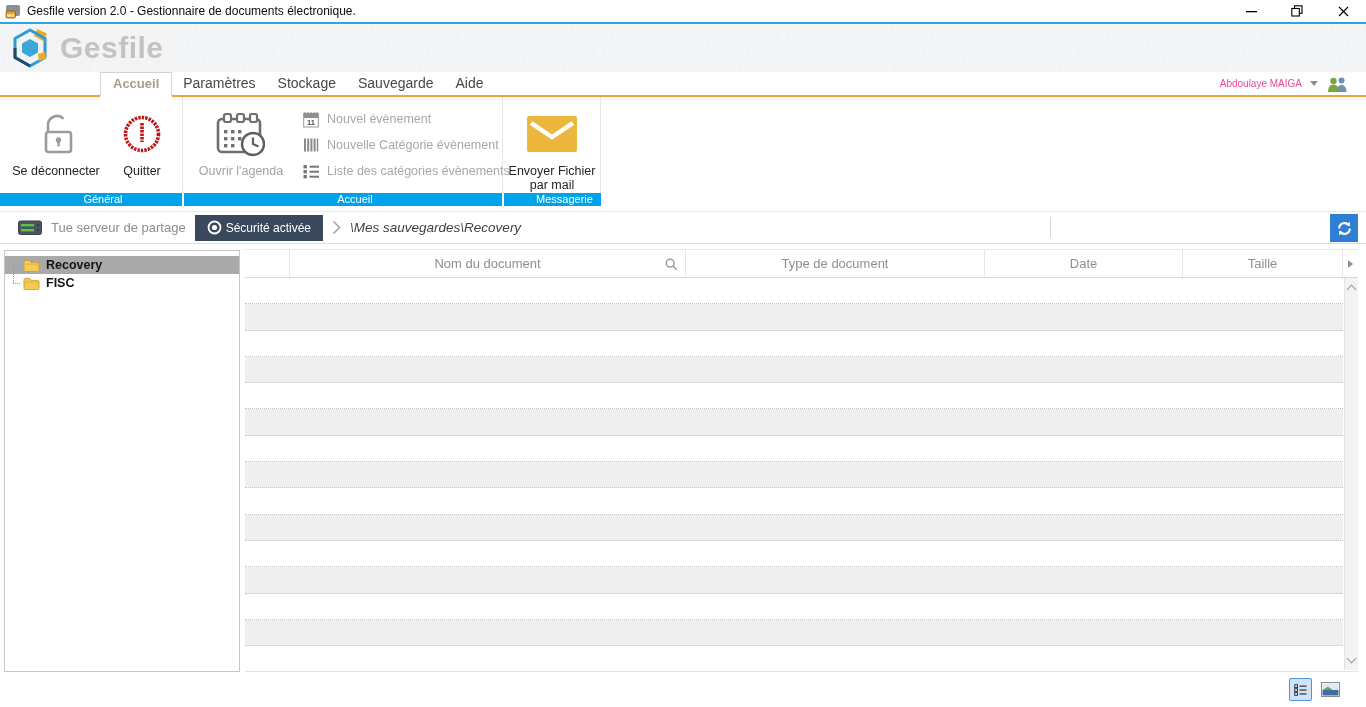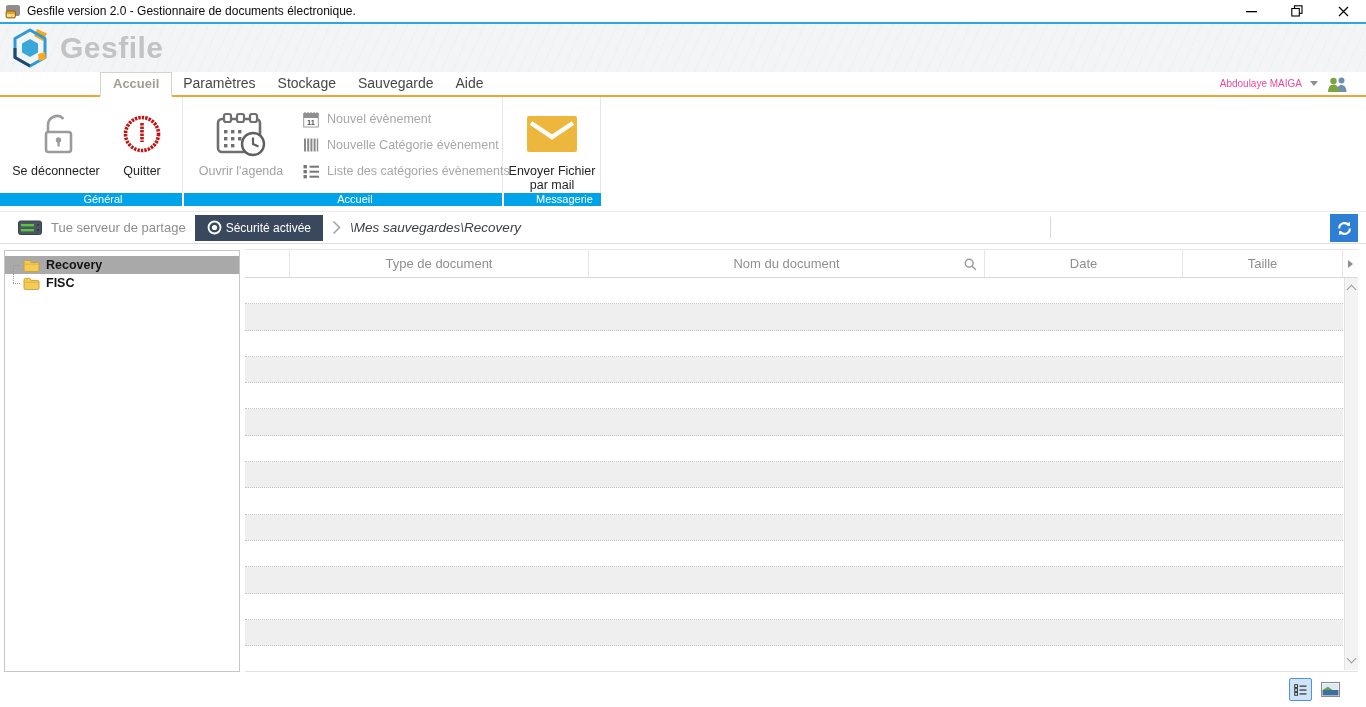--- a/index.html
+++ b/index.html
@@ -314,28 +314,28 @@
         <path d="M1 2.8 a1.4 1.4 0 0 1 1.4 -1.4 h4.3 l1.5 2 h6.4 a1.4 1.4 0 0 1 1.4 1.4 v6.4 a1.4 1.4 0 0 1 -1.4 1.4 h-12.2 a1.4 1.4 0 0 1 -1.4 -1.4 z" fill="#f4cb55" stroke="#c8a23c"></path>
         <path d="M1 5.2 h15" stroke="#e2b33f" stroke-width="1"></path>
       </svg>
       <span class="tlabel">FISC</span>
     </div>
   </div>
 
   <div class="tablewrap">
     <div class="thead">
       <div class="th c0"></div>
-      <div class="th c2">Type de document</div>
       <div class="th c1">
         <span>Nom du document</span>
         <svg class="searchglyph" width="13" height="13" viewBox="0 0 13 13">
           <circle cx="5.2" cy="5.2" r="3.9" stroke="#9a9a9a" stroke-width="1.5" fill="none"></circle>
           <line x1="8.2" y1="8.2" x2="11.8" y2="11.8" stroke="#9a9a9a" stroke-width="1.5"></line>
         </svg>
       </div>
+      <div class="th c2">Type de document</div>
       <div class="th c3">Date</div>
       <div class="th c4">Taille</div>
       <div class="th c5">
           <span class="colarrow"></span>
         </div>
     </div>
     <div class="tbody">
       <div class="emptyrow even"></div>
         <div class="emptyrow odd"></div>
         <div class="emptyrow even"></div>

